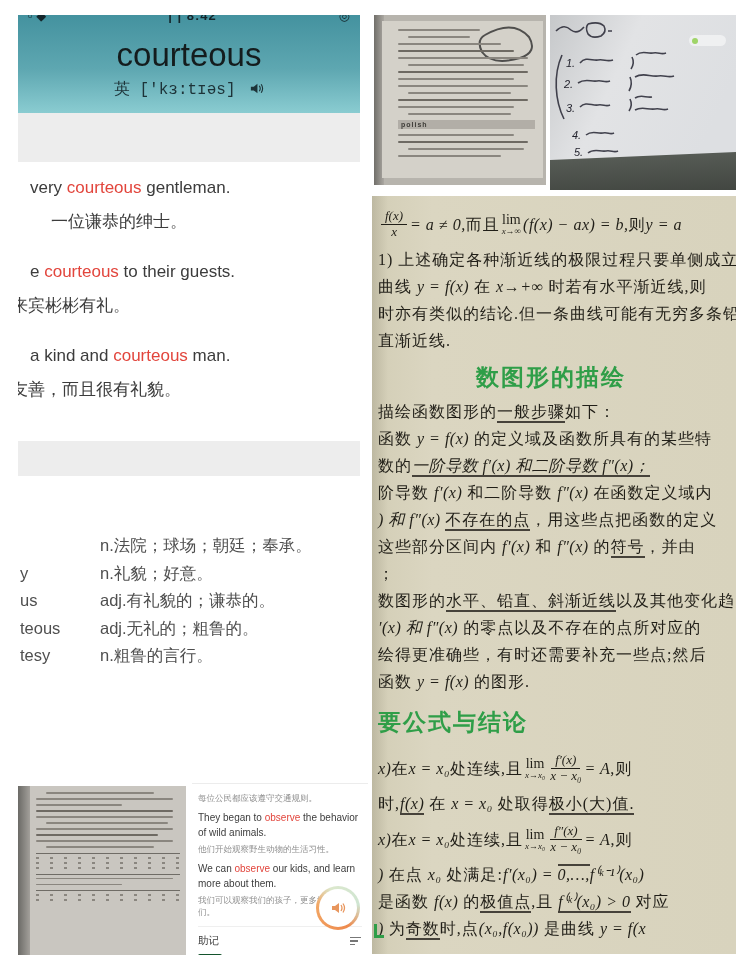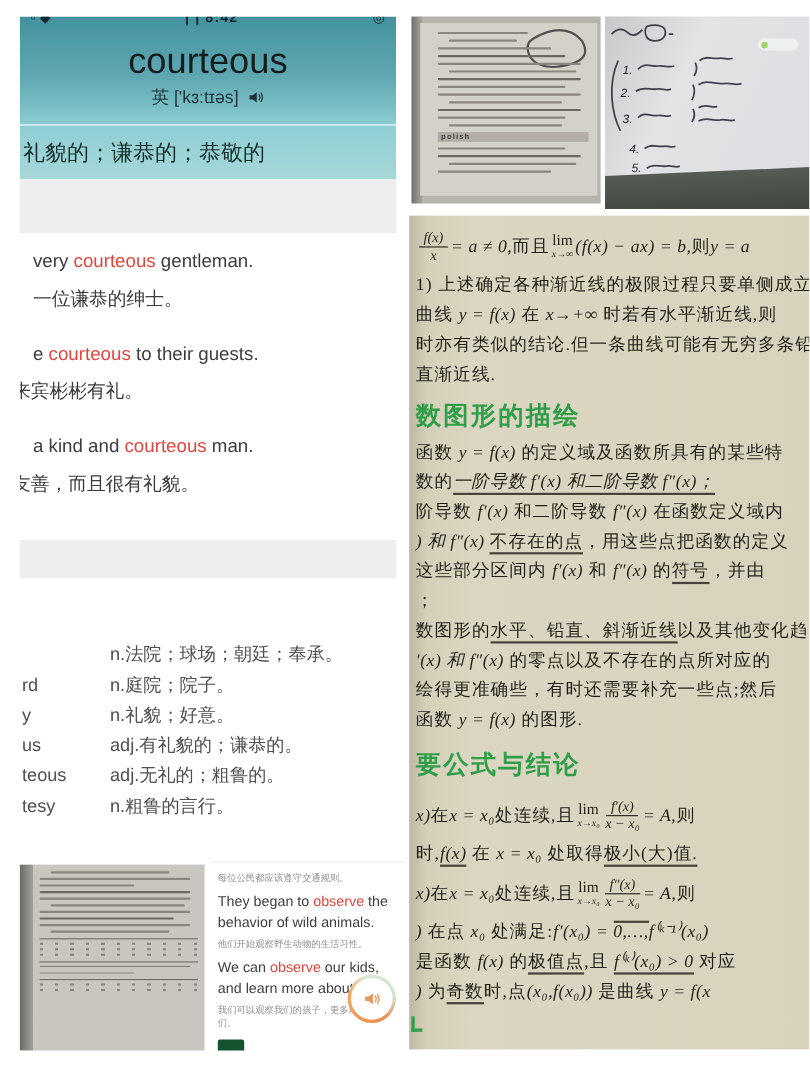--- a/index.html
+++ b/index.html
@@ -7,31 +7,31 @@
           font-family:"Liberation Sans",sans-serif;}
 
   
   .c-app{position:absolute;left:18px;top:15px;width:342px;height:760px;background:#fff;overflow:hidden;}
   .c-header{position:relative;height:98px;background:linear-gradient(180deg,#44929f 0%,#5ea7b1 55%,#8accd1 100%);
             text-align:center;overflow:hidden;}
   .c-status{position:absolute;top:-7px;left:0;right:0;display:flex;justify-content:space-between;
             padding:0 10px;font-size:13px;color:#14262b;}
   .c-status .mid{letter-spacing:1px;font-weight:bold;}
   .c-word{margin-top:22px;font-size:33px;color:#141c1d;line-height:1.1;}
-  .c-phon{margin-top:6px;font-size:16px;color:#1d3338;}
+  .c-phon{margin-top:6px;font-size:16px;color:#1d3338;font-family:Liberation Mono, monospace;}
   .spk{vertical-align:-2px;margin-left:4px;}
   .c-defband{height:49px;border-top:1px solid rgba(255,255,255,.9);
              background:linear-gradient(180deg,#8fced3,#a6d8da);
              display:flex;align-items:center;padding-left:3px;font-size:20px;color:#17302f;}
   .c-gap{background:#ededed;}
   .g1{height:49px;} .g2{height:35px;}
   .c-examples{height:263px;background:#fff;padding:16px 0 0 12px;font-size:17px;color:#3c3c3c;overflow:hidden;}
   .ex{margin-bottom:29px;}
   .ex-en{margin-bottom:12px;}
-  .ex-zh{color:#3c3c3c;}
+  .ex-zh{color:#3c3c3c;margin-left:21px;}
   .ex-zh.clip{margin-left:-19px;}
   .red{color:#e2453c;}
   .c-family{height:235px;background:#fff;padding:56px 0 0 2px;font-size:16.5px;color:#4f4f4f;overflow:hidden;}
   .fam{display:flex;line-height:27.5px;}
   .fam .w{width:80px;flex:none;}
 
   
   .p-dict{position:absolute;left:374px;top:15px;width:172px;height:170px;background:#b7b4ad;overflow:hidden;}
   .p-dict .page{position:absolute;left:8px;top:6px;right:3px;bottom:7px;background:#d4d1c9;}
   .p-dict .spine{position:absolute;left:0;top:0;bottom:0;width:10px;background:linear-gradient(90deg,#716f6a,#aaa7a1);}
@@ -55,21 +55,21 @@
 
   
   .p-math{position:absolute;left:372px;top:196px;width:364px;height:758px;overflow:hidden;
           background:linear-gradient(90deg,#bdb8a1 0px,#d5d0b9 16px,#dbd6c1 60px,#d8d3bd 100%);
           font-family:"Liberation Serif",serif;color:#211f18;}
   .m-inner{padding:6px 12px 0 6px;}
   .mline{line-height:27px;white-space:nowrap;font-size:16px;letter-spacing:1px;}
   .mline.tall{display:flex;align-items:center;height:44px;}
   .mh{font-family:"Liberation Sans",sans-serif;font-weight:bold;color:#2f9e48;
       font-size:23px;letter-spacing:2px;white-space:nowrap;}
-  .mh.h1{margin:8px 0 5px 0;} .mh.h2{margin:12px 0 8px 0;}
+  .mh.h1{margin:8px 0 5px 0;text-align:center;} .mh.h2{margin:12px 0 8px 0;}
   .mi{font-style:italic;letter-spacing:0.5px;text-align:right;}
   .ul{border-bottom:2px solid #46423a;padding-bottom:1px;}
   .ol{border-top:2px solid #46423a;}
   .frac{display:inline-flex;flex-direction:column;align-items:center;vertical-align:middle;
         font-size:13px;line-height:1.15;margin:0 3px;font-style:italic;letter-spacing:0;}
   .frac .num{border-bottom:1px solid #211f18;padding:0 4px;}
   .lim{display:inline-flex;flex-direction:column;align-items:center;vertical-align:middle;
        line-height:1;margin:0 2px;letter-spacing:0;}
   .lim .l{font-size:14px;} .lim .s{font-size:9px;font-style:italic;}
   .gmark{position:absolute;left:2px;bottom:16px;width:7px;height:11px;
@@ -80,21 +80,21 @@
   .p-table .spine{position:absolute;left:0;top:0;bottom:0;width:12px;background:linear-gradient(90deg,#6b6a66,#a3a09b);}
   .p-table .blines{left:18px;right:6px;top:6px;}
   .p-table .bl{height:1.5px;margin-bottom:4.5px;}
   .tline{height:1px;background:#6f6c66;margin:5px 0 3px 0;}
   .tdots{height:2px;margin-bottom:3px;background:repeating-linear-gradient(90deg,#8a867f 0 3px,transparent 3px 14px);}
 
   
   .o-app{position:absolute;left:192px;top:783px;width:176px;height:172px;background:#fff;overflow:hidden;
          border-top:1px solid #ececec;padding:5px 6px 0 6px;box-sizing:border-box;}
   .o-zh{font-size:8.5px;color:#8f8f8f;margin:3px 0 2px 0;line-height:1.5;}
-  .o-en{font-size:13px;color:#3d3d3d;margin:5px 0 1px 0;line-height:1.5;}
+  .o-en{font-size:10px;color:#3d3d3d;margin:5px 0 1px 0;line-height:1.5;}
   .o-sec{display:flex;justify-content:space-between;align-items:center;margin-top:7px;
          padding-top:7px;border-top:1px solid #efefef;font-size:10.5px;color:#3f3f3f;}
   .sorticon{width:12px;height:9px;position:relative;}
   .sorticon i{position:absolute;left:0;height:1.5px;background:#777;display:block;}
   .sorticon i:nth-child(1){top:0;width:11px;} .sorticon i:nth-child(2){top:3.5px;width:8px;}
   .sorticon i:nth-child(3){top:7px;width:5px;}
   .o-badge{display:inline-block;margin-top:6px;background:#14532d;color:#fff;font-size:8px;
            padding:19px 4px;border-radius:2px;}
   .o-audio{position:absolute;right:8px;top:102px;width:44px;height:44px;border-radius:50%;
            background:conic-gradient(from 150deg,#ee8a4d 0deg,#f2a765 130deg,#dce8cd 190deg,#cfe5d2 290deg,#ee8a4d 360deg);
@@ -116,47 +116,40 @@
       </div>
       <div class="c-word">courteous</div>
       <div class="c-phon">
         <span>英 ['kɜ:tɪəs]</span>
         <svg class="spk" width="15" height="15" viewBox="0 0 16 16">
           <path d="M2 6h3l4-3v10l-4-3H2z" fill="#1d3338"></path>
           <path d="M11 5q2 3 0 6 M13 3.5q3 4.5 0 9" stroke="#1d3338" fill="none" stroke-width="1.2"></path>
         </svg>
       </div>
     </div>
-    <div class="c-defband">
-      <span>礼貌的；谦恭的；恭敬的</span>
-    </div>
     <div class="c-gap g1"></div>
     <div class="c-examples" id="ex-list">
         <div class="ex">
           <div class="ex-en"><span>very </span><span class="red">courteous</span><span> gentleman.</span></div>
           <div class="ex-zh">一位谦恭的绅士。</div>
         </div>
         <div class="ex">
           <div class="ex-en"><span>e </span><span class="red">courteous</span><span> to their guests.</span></div>
           <div class="ex-zh clip">来宾彬彬有礼。</div>
         </div>
         <div class="ex">
           <div class="ex-en"><span>a kind and </span><span class="red">courteous</span><span> man.</span></div>
           <div class="ex-zh clip">友善，而且很有礼貌。</div>
         </div>
       </div>
     <div class="c-gap g2"></div>
     <div class="c-family" id="fam-list">
         <div class="fam">
           <span class="w"></span>
           <span>n.法院；球场；朝廷；奉承。</span>
-        </div>
-        <div class="fam">
-          <span class="w">rd</span>
-          <span>n.庭院；院子。</span>
         </div>
         <div class="fam">
           <span class="w">y</span>
           <span>n.礼貌；好意。</span>
         </div>
         <div class="fam">
           <span class="w">us</span>
           <span>adj.有礼貌的；谦恭的。</span>
         </div>
         <div class="fam">
@@ -241,20 +234,21 @@
           </span>
           <span class="mi">(f(x) − ax) = b,</span>
           <span>则 </span>
           <span class="mi">y = a</span>
         </div>
         <div class="mline "><span>1) 上述确定各种渐近线的极限过程只要单侧成立</span></div>
         <div class="mline "><span>曲线 </span><span class="mi">y = f(x)</span><span> 在 </span><span class="mi">x→+∞</span><span> 时若有水平渐近线,则</span></div>
         <div class="mline "><span>时亦有类似的结论.但一条曲线可能有无穷多条铅</span></div>
         <div class="mline "><span>直渐近线.</span></div>
         <div class="mh h1">数图形的描绘</div>
+        <div class="mline "><span>描绘函数图形的</span><span class="ul">一般步骤</span><span>如下：</span></div>
         <div class="mline "><span>函数 </span><span class="mi">y = f(x)</span><span> 的定义域及函数所具有的某些特</span></div>
         <div class="mline "><span>数的</span><span class="mi ul">一阶导数 f′(x) 和二阶导数 f″(x)；</span></div>
         <div class="mline "><span>阶导数 </span><span class="mi">f′(x)</span><span> 和二阶导数 </span><span class="mi">f″(x)</span><span> 在函数定义域内</span></div>
         <div class="mline "><span class="mi">) 和 f″(x) </span><span class="ul">不存在的点</span><span>，用这些点把函数的定义</span></div>
         <div class="mline "><span>这些部分区间内 </span><span class="mi">f′(x)</span><span> 和 </span><span class="mi">f″(x)</span><span> 的</span><span class="ul">符号</span><span>，并由</span></div>
         <div class="mline "><span>；</span></div>
         <div class="mline "><span>数图形的</span><span class="ul">水平、铅直、斜渐近线</span><span>以及其他变化趋</span></div>
         <div class="mline "><span class="mi">′(x) 和 f″(x)</span><span> 的零点以及不存在的点所对应的</span></div>
         <div class="mline "><span>绘得更准确些，有时还需要补充一些点;然后</span></div>
         <div class="mline "><span>函数 </span><span class="mi">y = f(x)</span><span> 的图形.</span></div>
@@ -326,20 +320,28 @@
   </div>
 
   <div class="o-app">
     <div class="o-zh">每位公民都应该遵守交通规则。</div>
     <div id="o-ex">
         <div class="o-en"><span>They began to </span><span class="red">observe</span><span> the behavior of wild animals.</span></div>
         <div class="o-zh">他们开始观察野生动物的生活习性。</div>
         <div class="o-en"><span>We can </span><span class="red">observe</span><span> our kids, and learn more about them.</span></div>
         <div class="o-zh">我们可以观察我们的孩子，更多地了解他们。</div>
       </div>
+    <div class="o-sec">
+      <span>助记</span>
+      <span class="sorticon">
+          <i></i>
+          <i></i>
+          <i></i>
+        </span>
+    </div>
     <span class="o-badge">拆解</span>
     
     <div class="o-audio">
       <span class="in">
         <svg width="16" height="16" viewBox="0 0 16 16">
           <path d="M2 6h3l4-3v10l-4-3H2z" fill="#e8965d"></path>
           <path d="M11 5q2 3 0 6 M13 3.5q3 4.5 0 9" stroke="#e8965d" fill="none" stroke-width="1.3"></path>
         </svg>
       </span>
     </div>

